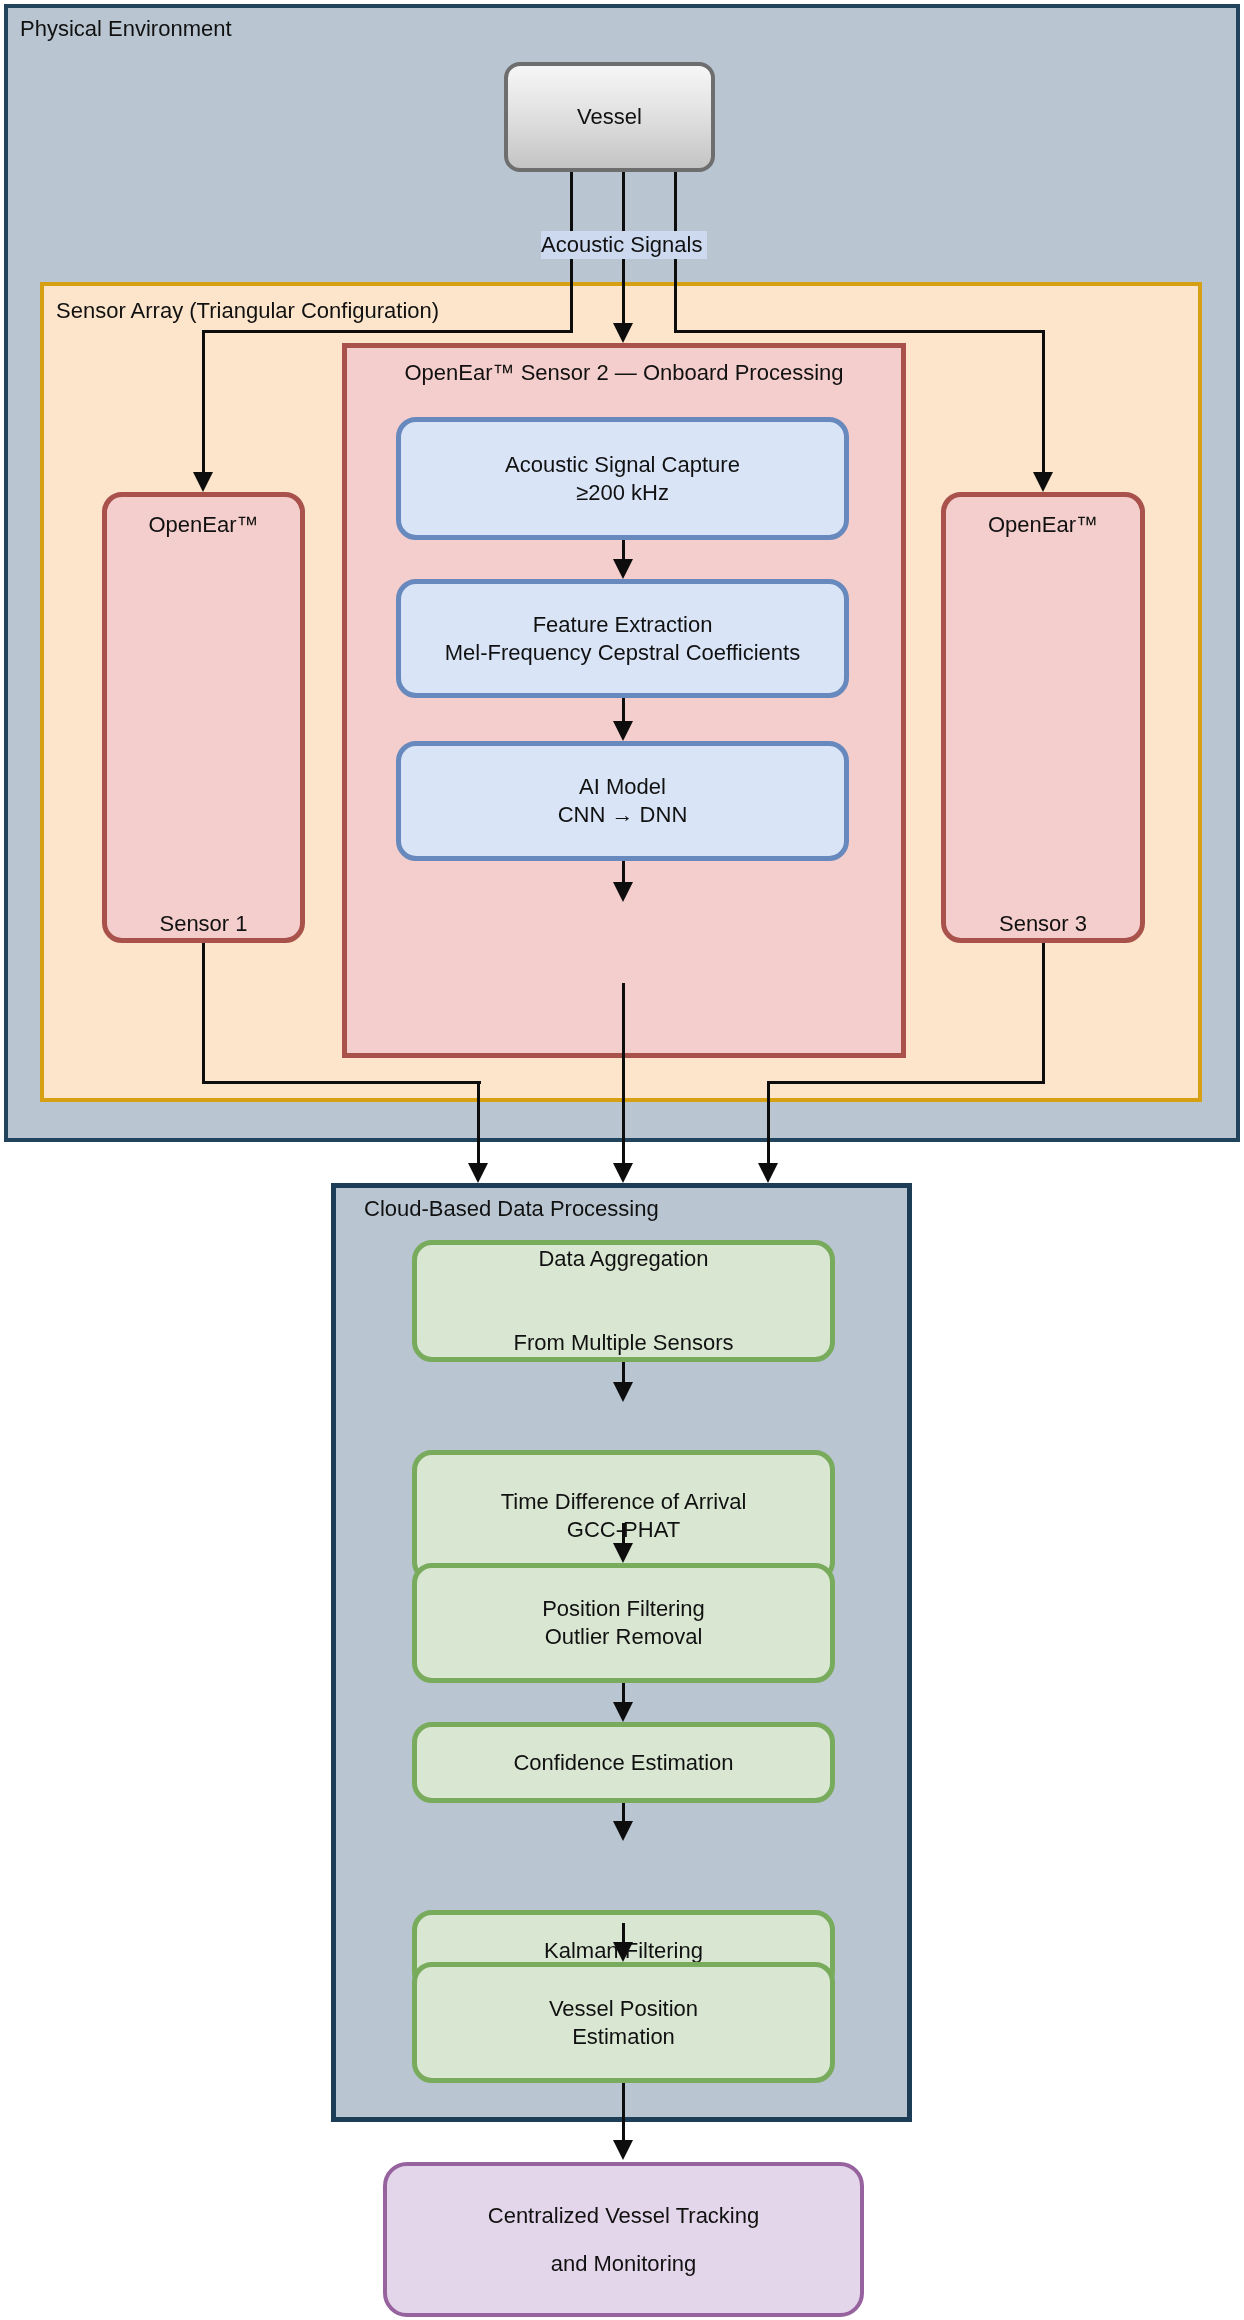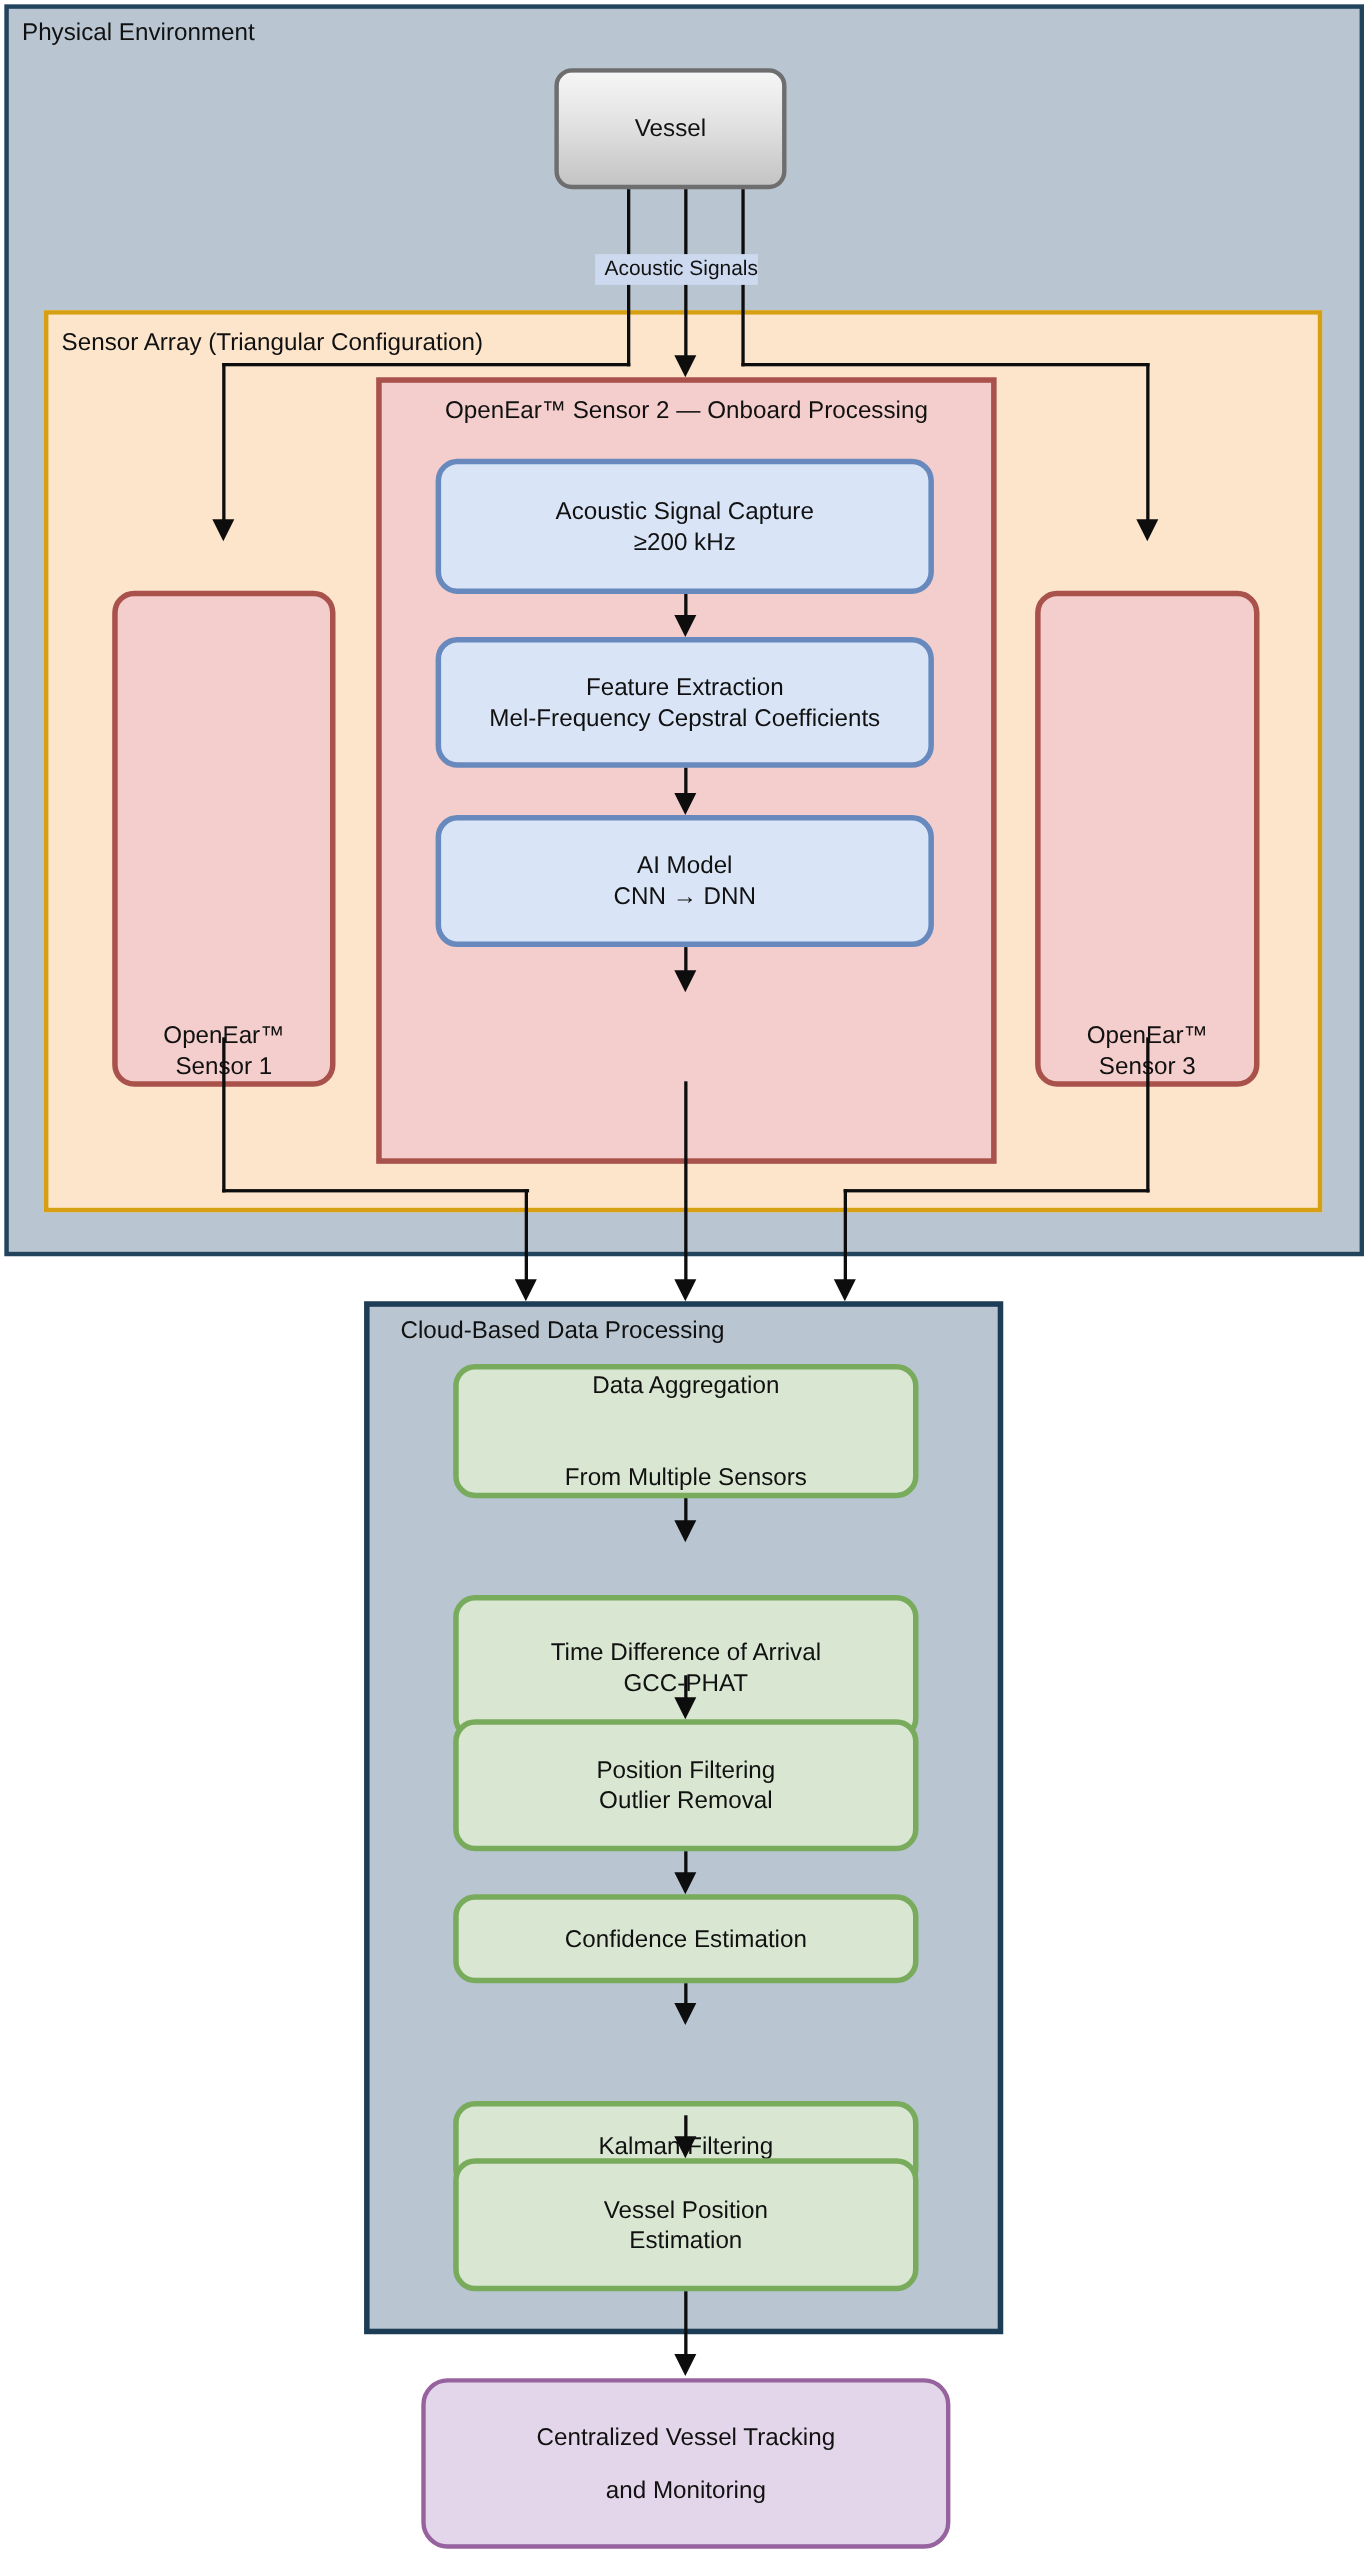--- a/index.html
+++ b/index.html
@@ -17,40 +17,40 @@
   .node span{display:block;}
   
   .pe-box{left:4px;top:4px;width:1236px;height:1138px;background:#b9c6d2;border:4px solid #22435c;}
   .gold-box{left:40px;top:282px;width:1162px;height:820px;background:#fde5cc;border:4px solid #d7a013;}
   .s2-box{left:342px;top:343px;width:564px;height:715px;background:#f4cecc;border:5px solid #a9524b;}
   .cloud-box{left:331px;top:1183px;width:581px;height:939px;background:#b9c6d2;border:5px solid #1d3c55;}
   
   .vessel{left:504px;top:62px;width:211px;height:110px;border:4px solid #6e6e6e;border-radius:16px;
           background:linear-gradient(180deg,#f6f6f6 0%,#e2e2e2 45%,#c4c4c4 100%);}
   .sensor-side{width:203px;height:451px;background:#f4cecc;border:5px solid #a9524b;
-               justify-content:flex-end;padding-top:14px;margin-top:45px;}
+               justify-content:space-between;padding-top:14px;}
   .s1{left:102px;top:492px;}
   .s3{left:941px;top:492px;width:204px;}
   .blue{left:396px;width:453px;background:#d9e5f7;border:5px solid #6889bd;}
   .b1{top:417px;height:123px;}
   .b2{top:579px;height:119px;}
   .b3{top:741px;height:120px;}
   .b4{top:902px;height:81px;}
   .green{left:412px;width:423px;background:#d9e7d2;border:5px solid #79ab5d;}
   .g1{top:1240px;height:122px;justify-content:space-between;}
   .g2{top:1402px;height:132px;margin-top:48px;}
   .g3{top:1563px;height:120px;}
   .g4{top:1722px;height:81px;}
   .g5{top:1910px;height:82px;}
   .g6{top:1962px;height:121px;}
   .purple{left:383px;top:2162px;width:481px;height:155px;background:#e4d6ea;
           border:4px solid #96639e;border-radius:24px;gap:20px;}
-  .sig-label{left:541px;top:231px;width:148px;height:28px;background:#cdd9ee;
-             display:flex;align-items:center;justify-content:flex-end;
-             font-size:19px;color:#111;}
+  .sig-label{left:541px;top:231px;width:166px;height:28px;background:#cdd9ee;
+             display:flex;align-items:center;justify-content:flex-start;
+             font-size:22px;color:#111;}
   .s2-title{left:342px;top:360px;width:564px;text-align:center;}
   
   .vl{position:absolute;width:3px;background:#0d0d0d;}
   .hl{position:absolute;height:3px;background:#0d0d0d;}
   .ah{position:absolute;width:0;height:0;border-left:10px solid transparent;
       border-right:10px solid transparent;border-top:20px solid #0d0d0d;}
 </style>
 </head>
 <body>
 

